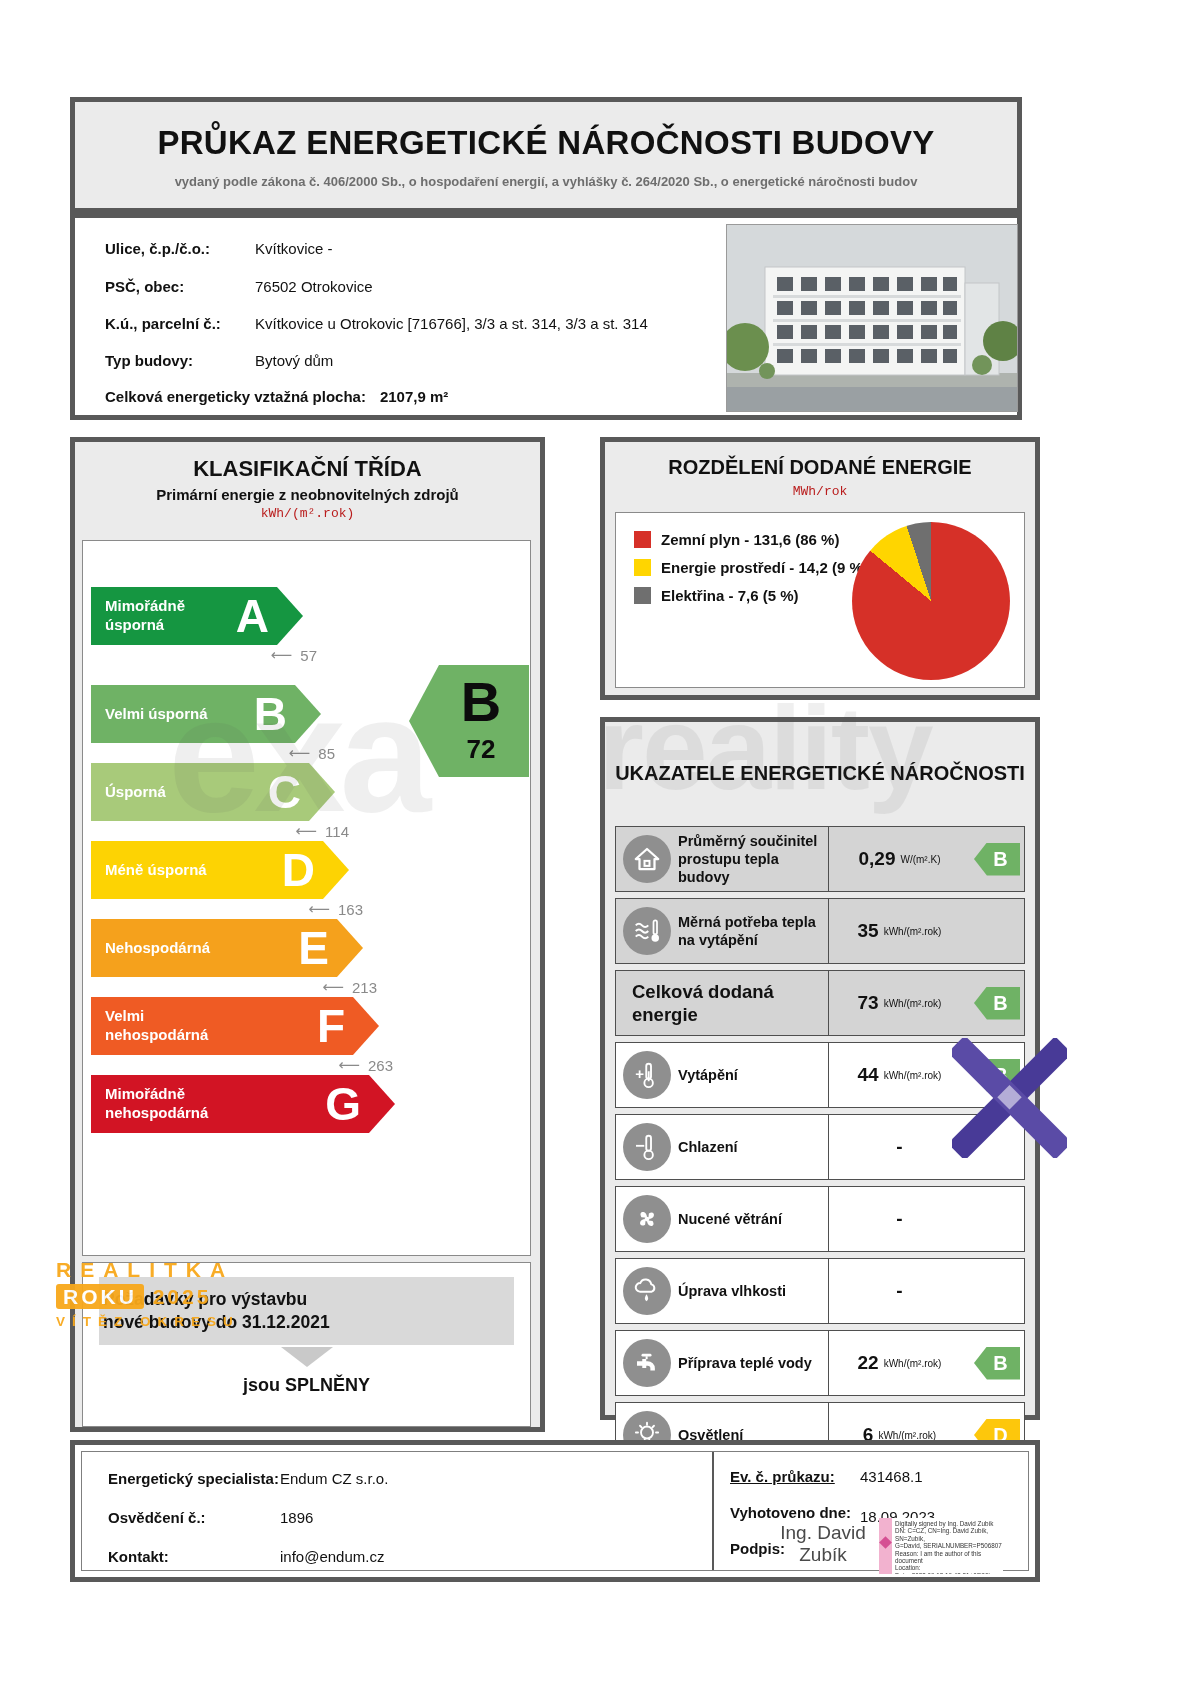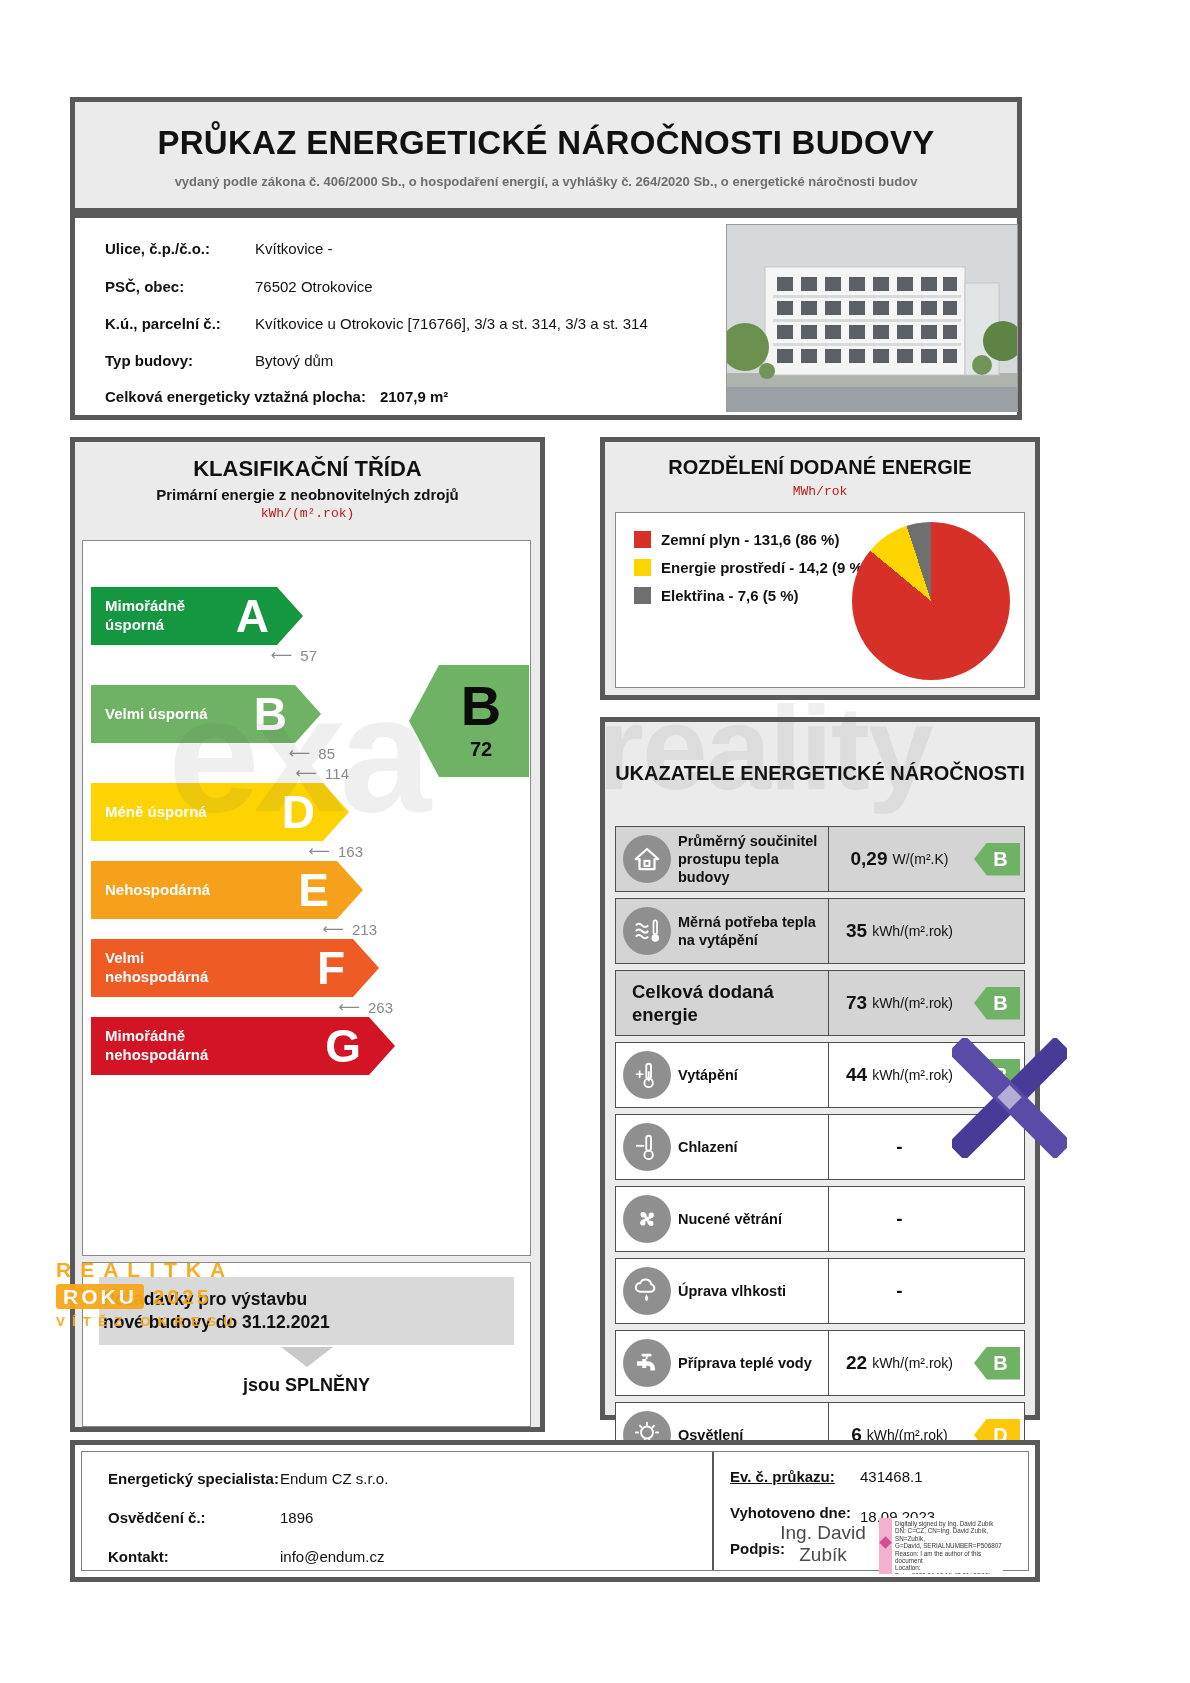--- a/index.html
+++ b/index.html
@@ -34,21 +34,21 @@
   .band .blabel { font-size:15px; font-weight:bold; line-height:1.25; padding-left:14px; width:150px; }
   .band .bletter { position:absolute; right:34px; top:50%; transform:translateY(-50%); font-size:46px; font-weight:800; }
   .cA{background:#159641}.cB{background:#6fb265}.cC{background:#a8ca7a}
   .cD{background:#fdd303}.cE{background:#f5a11c}.cF{background:#ef5b24}.cG{background:#d21424}
   .threshold { height:20px; display:flex; align-items:center; justify-content:flex-end; gap:8px;
                color:#8a8a8a; font-size:15px; }
   #big-arrow { position:absolute; left:326px; top:124px; width:120px; height:112px; background:#6fb265;
                clip-path:polygon(0 50%, 25% 0, 100% 0, 100% 100%, 25% 100%);
                display:flex; flex-direction:column; align-items:center; justify-content:center; padding-left:24px; }
   #big-arrow .rl { font-size:56px; font-weight:800; color:#0c0c0c; line-height:.9; }
-  #big-arrow .rv { font-size:20px; font-weight:800; color:#0c0c0c; margin-top:7px; }
+  #big-arrow .rv { font-size:26px; font-weight:800; color:#0c0c0c; margin-top:7px; }
   #req-box { position:absolute; left:7px; top:820px; width:449px; height:165px; border:1px solid #8a8a8a; background:#fff; }
   #req-gray { margin:14px 16px 0; background:#d9d9d9; padding:11px 4px; 
               font-size:17.5px; font-weight:bold; line-height:1.3; }
   #req-tri { width:0; height:0; margin:2px auto 0; border-left:26px solid transparent;
              border-right:26px solid transparent; border-top:20px solid #c9c9c9; }
   #req-result { text-align:center; font-size:18px; font-weight:800; margin-top:8px; }
 
   
   #pie-panel { left:600px; top:437px; width:440px; height:263px; }
   #pie-white { position:absolute; left:10px; top:70px; width:410px; height:176px; border:1px solid #8a8a8a; background:#fff; }
@@ -65,21 +65,21 @@
   .ind-row { position:relative; height:66px; border:1px solid #4f4f4f; background:#fff; display:flex; align-items:center; }
   .ind-row.shaded { background:#d4d4d4; }
   .icon-cell { width:62px; display:flex; justify-content:center; }
   .icon-circle { width:48px; height:48px; border-radius:50%; background:#8f8f8f; display:flex; align-items:center; justify-content:center; }
   .icon-circle svg { width:30px; height:30px; }
   .ind-label { flex:1; font-size:14.5px; font-weight:bold; line-height:1.25; padding-right:4px; }
   .ind-label.big { font-size:18.5px; padding-left:16px; }
   .val-cell { width:142px; align-self:stretch; border-left:1px solid #4f4f4f; display:flex;
               align-items:center; justify-content:center; gap:5px; }
   .val-cell .num { font-size:19px; font-weight:800; }
-  .val-cell .unit { font-size:14px; }
+  .val-cell .unit { font-size:10px; }
   .badge-cell { width:54px; display:flex; justify-content:center; }
   .badge { width:46px; height:33px; clip-path:polygon(0 50%, 28% 0, 100% 0, 100% 100%, 28% 100%);
            color:#fff; font-size:20px; font-weight:800; display:flex; align-items:center; justify-content:center; padding-left:7px; }
   .bgB{background:#6fb265}.bgD{background:#fdc70c}
 
   
   #footer-box { left:70px; top:1440px; width:970px; height:142px; background:#fff; }
   #footer-inner { position:absolute; inset:6px; border:1px solid #7f7f7f; }
   .f-row { position:absolute; font-size:15px; white-space:nowrap; }
   .f-row .lbl { font-weight:bold; }
@@ -202,20 +202,24 @@
             <span>57</span>
         </div>
         <div class="band cB" style="width:230px;margin-top:20px;">
           <span class="blabel">Velmi úsporná</span>
           <span class="bletter">B</span>
         </div>
         <div class="threshold" style="width:244px;">
           <span>⟵</span>
             <span>85</span>
         </div>
+        <div class="band cC" style="width:244px;">
+          <span class="blabel">Úsporná</span>
+          <span class="bletter">C</span>
+        </div>
         <div class="threshold" style="width:258px;">
           <span>⟵</span>
             <span>114</span>
         </div>
         <div class="band cD" style="width:258px;">
           <span class="blabel">Méně úsporná</span>
           <span class="bletter">D</span>
         </div>
         <div class="threshold" style="width:272px;">
           <span>⟵</span>

